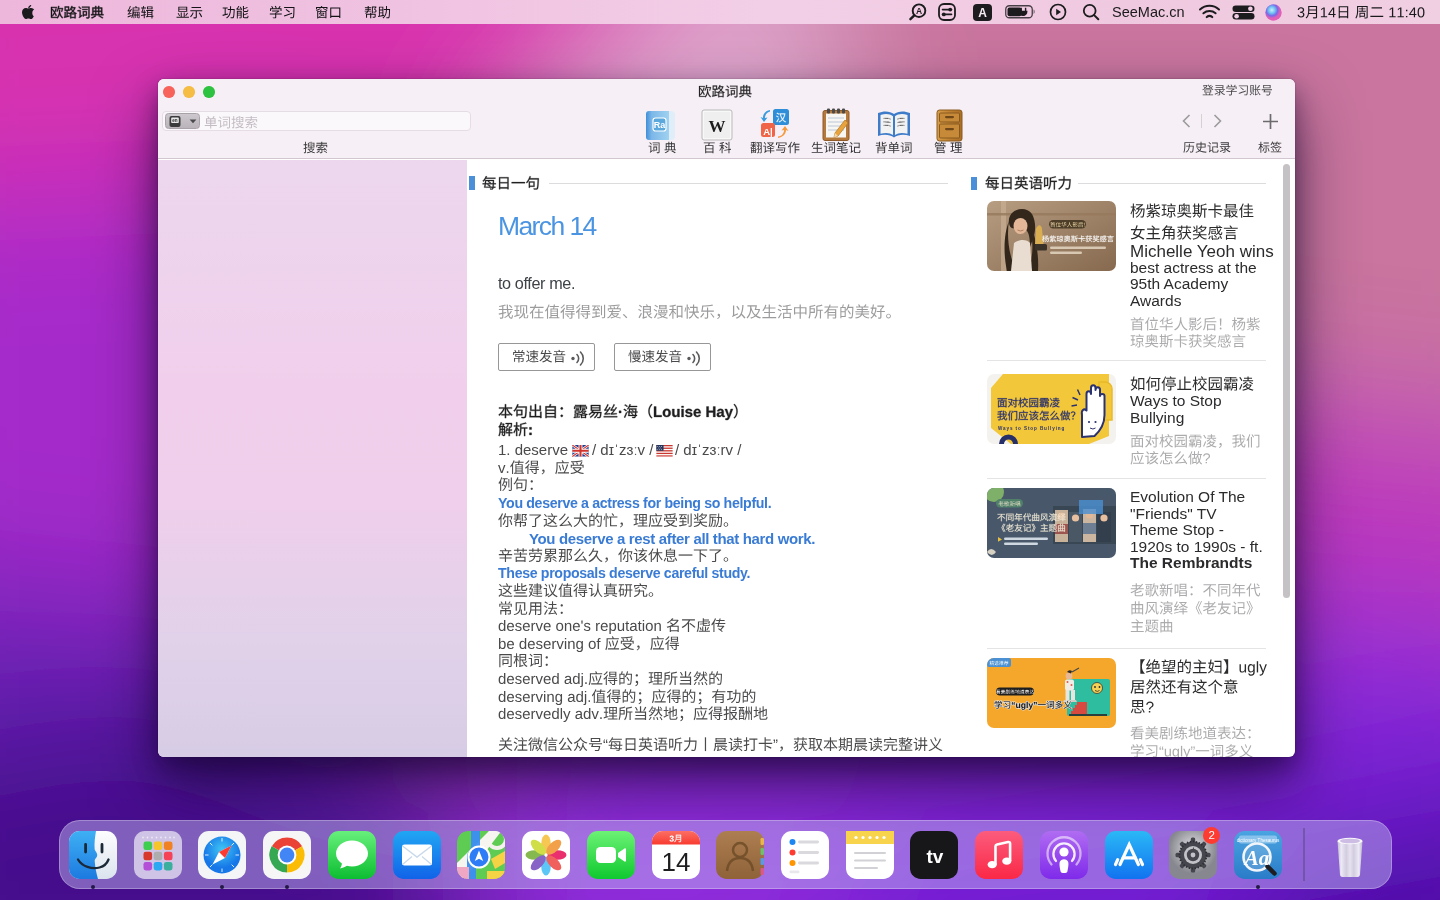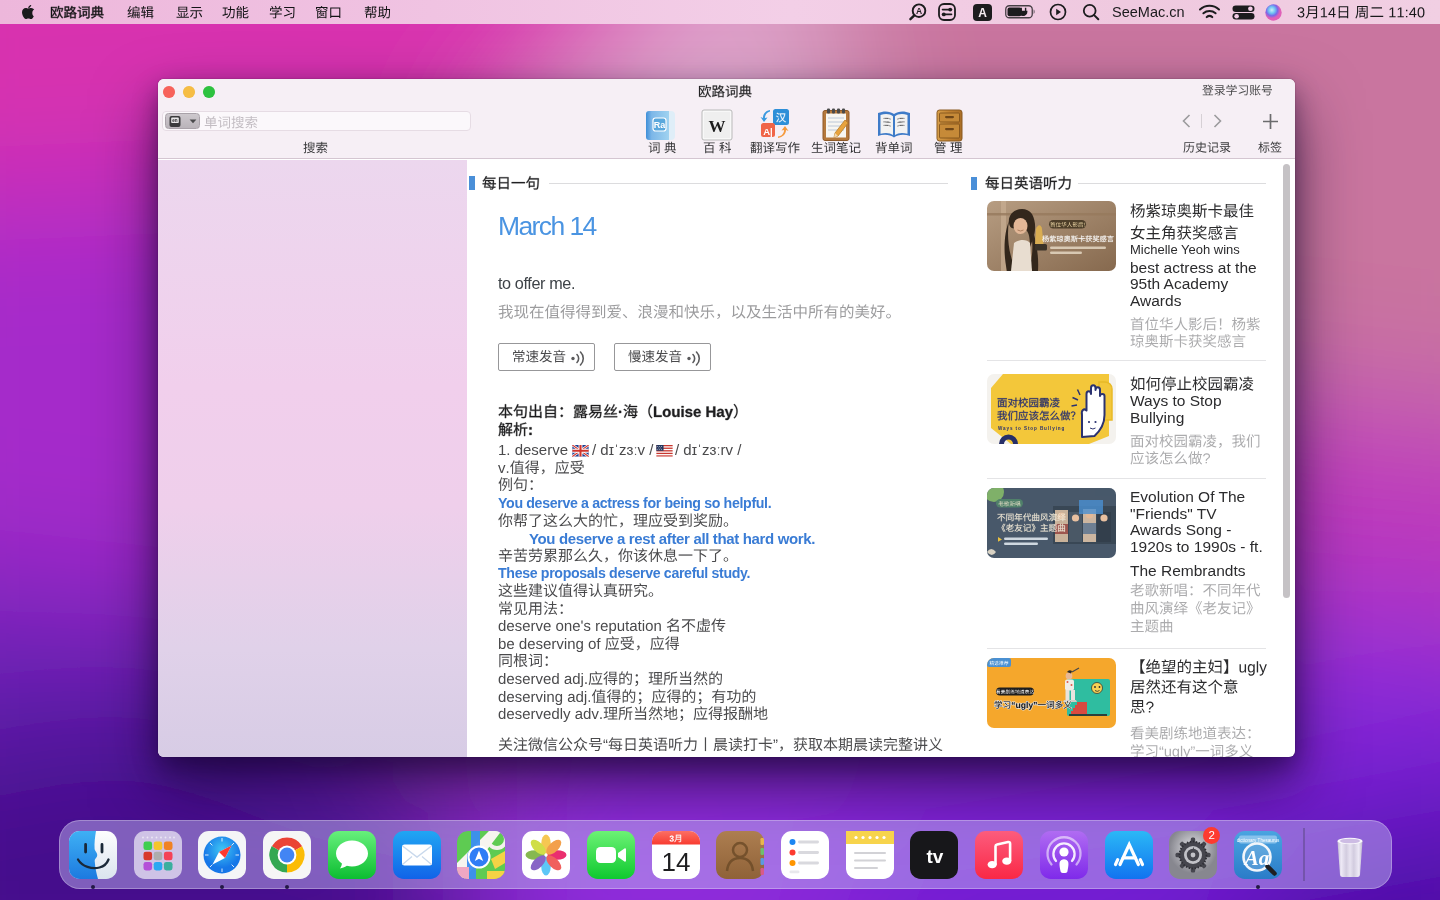--- a/index.html
+++ b/index.html
@@ -974,21 +974,21 @@
       <g fill="#2b2b2d" transform="translate(0,16.43) scale(0.01550,-0.01550)">
         <use href="#g247" x="0"></use>
         <use href="#g228" x="1000"></use>
         <use href="#g248" x="2000"></use>
         <use href="#g184" x="3000"></use>
         <use href="#g115" x="4000"></use>
         <use href="#g203" x="5000"></use>
         <use href="#g204" x="6000"></use>
       </g>
     </svg>
-    <div style="position:absolute;left:972.0px;top:163.0px;font-size:13px;font-weight:400;color:#2b2b2d;white-space:pre;line-height:normal;text-align:right;">Michelle Yeoh wins</div>
+    <div style="position:absolute;left:972.0px;top:163.0px;font-size:17px;font-weight:400;color:#2b2b2d;white-space:pre;line-height:normal;text-align:right;">Michelle Yeoh wins</div>
     <div style="position:absolute;left:972.0px;top:179.5px;font-size:15.5px;font-weight:400;color:#2b2b2d;white-space:pre;line-height:normal;">best actress at the</div>
     <div style="position:absolute;left:972.0px;top:196.0px;font-size:15.5px;font-weight:400;color:#2b2b2d;white-space:pre;line-height:normal;">95th Academy</div>
     <div style="position:absolute;left:972.0px;top:212.5px;font-size:15.5px;font-weight:400;color:#2b2b2d;white-space:pre;line-height:normal;">Awards</div>
     <svg style="position:absolute;left:972.0px;top:234.6px;overflow:visible;" width="130.5" height="19.1">
       <g fill="#ababad" transform="translate(0,15.37) scale(0.01450,-0.01450)">
         <use href="#g191" x="0"></use>
         <use href="#g192" x="1000"></use>
         <use href="#g193" x="2000"></use>
         <use href="#g194" x="3000"></use>
         <use href="#g195" x="4000"></use>
@@ -1044,23 +1044,23 @@
         <use href="#g123" x="1000"></use>
         <use href="#g212" x="2000"></use>
         <use href="#g112" x="3000"></use>
         <use href="#g213" x="4000"></use>
         <use href="#g254" x="5000"></use>
       </g>
     </svg>
     <div class="abs" style="left:829px;top:399px;width:279px;height:1px;background:#e4e4e6"></div>
     <div style="position:absolute;left:972.0px;top:409.0px;font-size:15.5px;font-weight:400;color:#2b2b2d;white-space:pre;line-height:normal;">Evolution Of The</div>
     <div style="position:absolute;left:972.0px;top:425.5px;font-size:15.5px;font-weight:400;color:#2b2b2d;white-space:pre;line-height:normal;">"Friends" TV</div>
-    <div style="position:absolute;left:972.0px;top:442.0px;font-size:15.5px;font-weight:400;color:#2b2b2d;white-space:pre;line-height:normal;">Awards Song -</div>
+    <div style="position:absolute;left:972.0px;top:442.0px;font-size:15.5px;font-weight:400;color:#2b2b2d;white-space:pre;line-height:normal;">Theme Stop -</div>
     <div style="position:absolute;left:972.0px;top:458.5px;font-size:15.5px;font-weight:400;color:#2b2b2d;white-space:pre;line-height:normal;">1920s to 1990s - ft.</div>
-    <div style="position:absolute;left:972.0px;top:475.0px;font-size:15.5px;font-weight:400;color:#2b2b2d;white-space:pre;line-height:normal;margin-top:8px;">The Rembrandts</div>
+    <div style="position:absolute;left:972.0px;top:475.0px;font-size:15.5px;font-weight:700;color:#2b2b2d;white-space:pre;line-height:normal;">The Rembrandts</div>
     <svg style="position:absolute;left:972.0px;top:500.6px;overflow:visible;" width="130.5" height="19.1">
       <g fill="#ababad" transform="translate(0,15.37) scale(0.01450,-0.01450)">
         <use href="#g215" x="0"></use>
         <use href="#g216" x="1000"></use>
         <use href="#g217" x="2000"></use>
         <use href="#g218" x="3000"></use>
         <use href="#g84" x="4000"></use>
         <use href="#g150" x="5000"></use>
         <use href="#g156" x="6000"></use>
         <use href="#g219" x="7000"></use>

